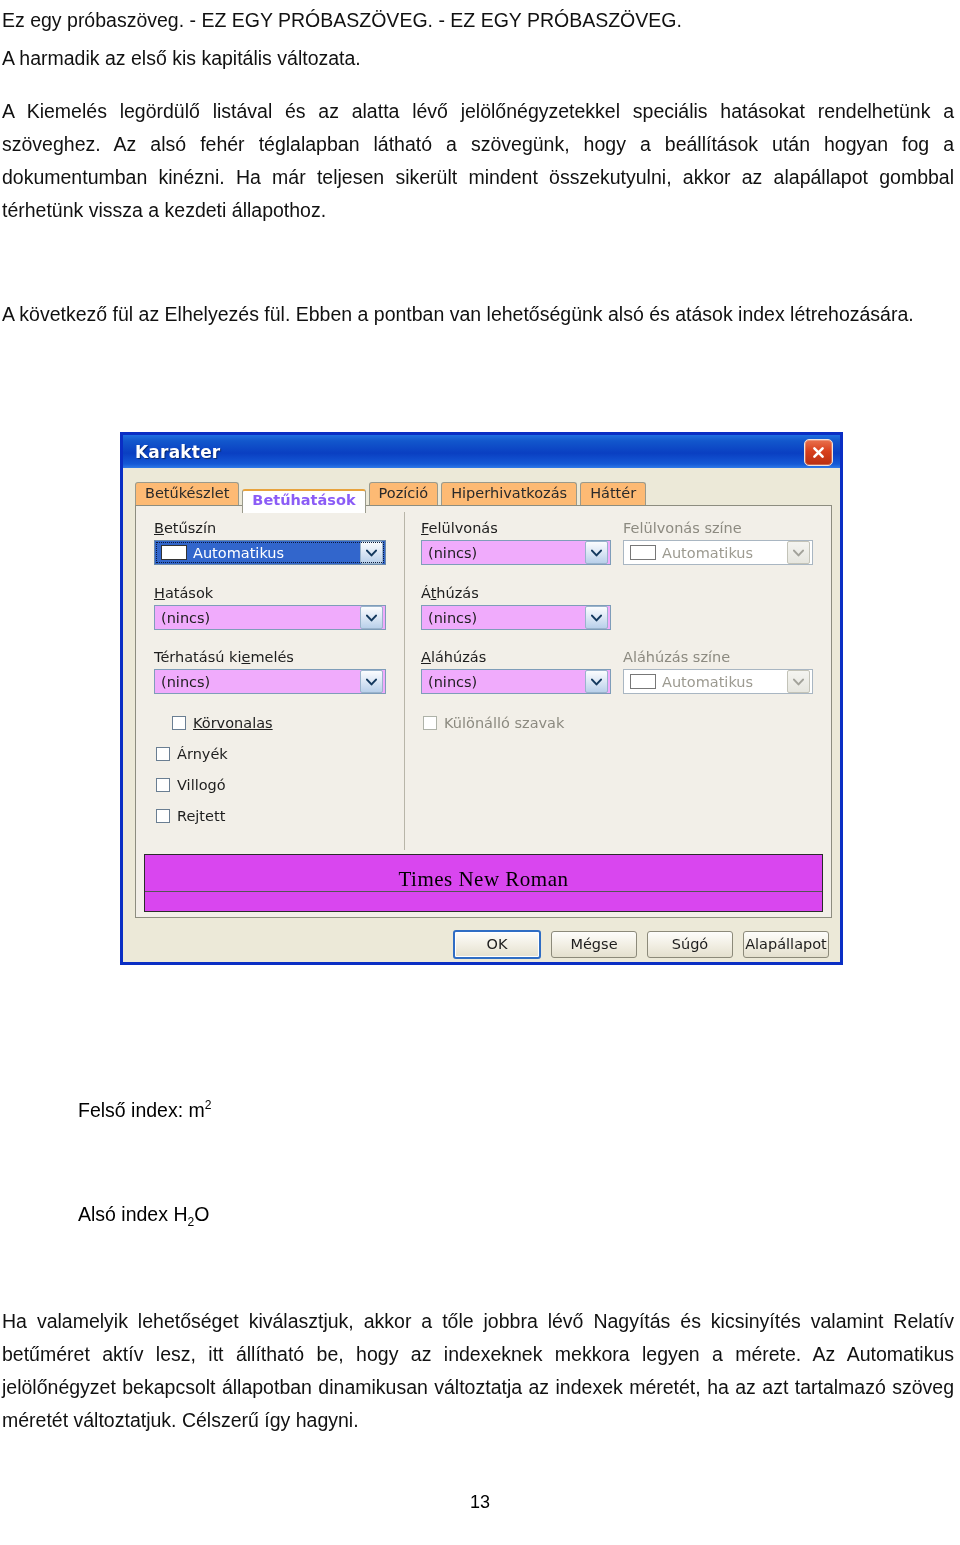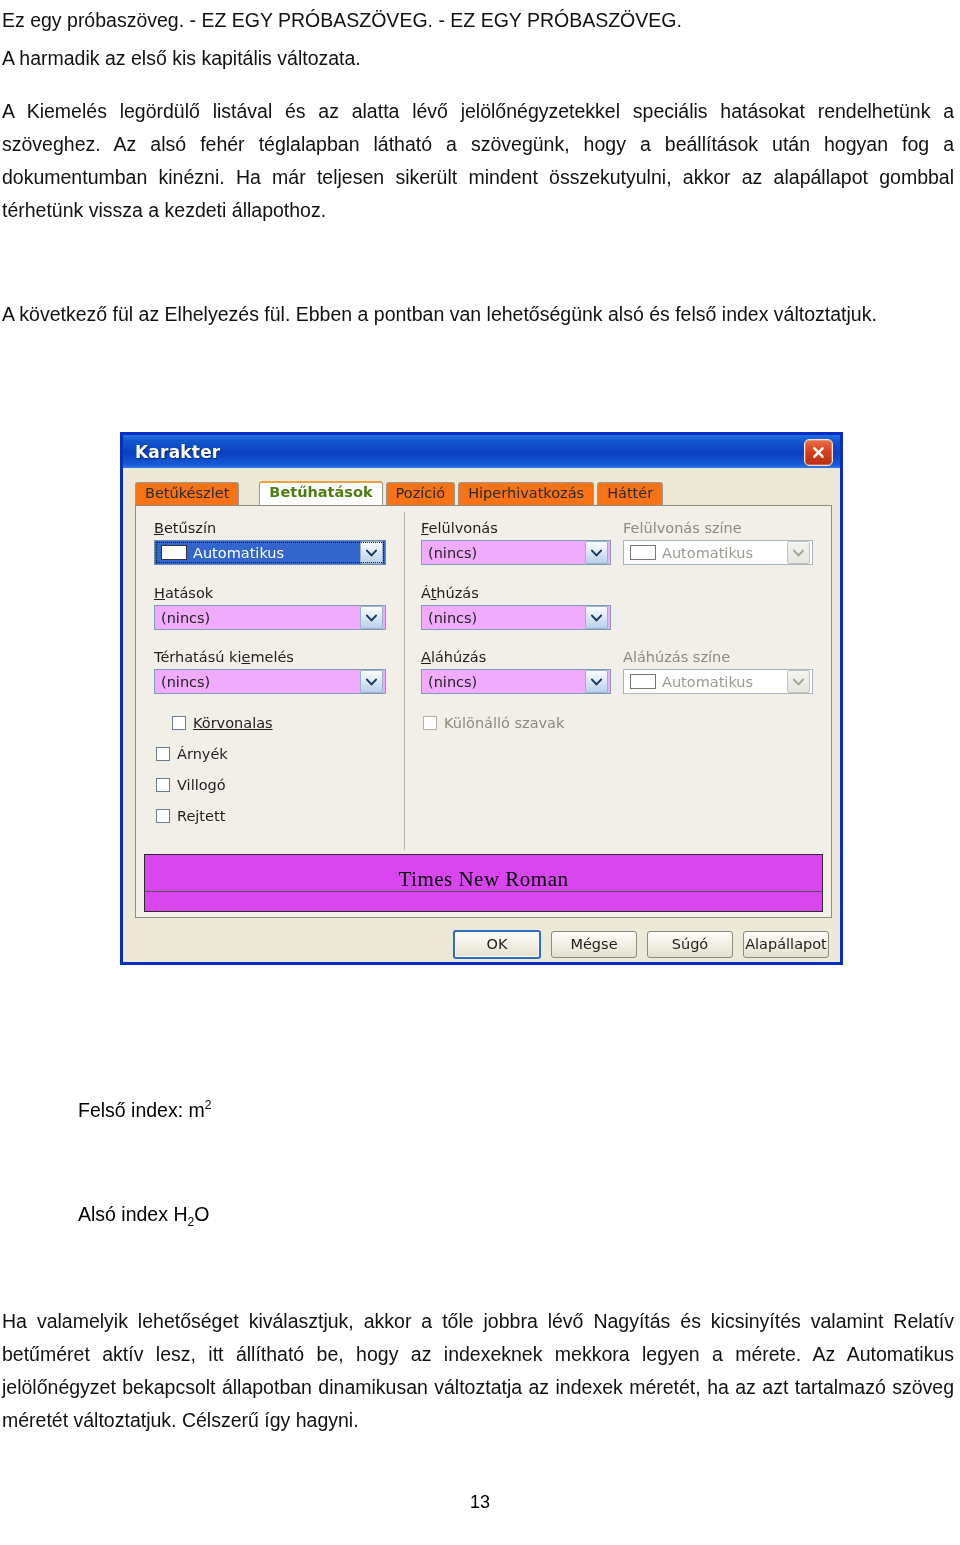--- a/index.html
+++ b/index.html
@@ -101,41 +101,40 @@
     position: absolute;
     left: 12px;
     top: 48px;
     width: 697px;
     height: 25px;
     display: flex;
     align-items: flex-end;
     gap: 3px;
   }
   .tab {
-    background: #f97316;
+    background: #fdba74;
     border: 1px solid #9a9a8c;
     border-bottom: none;
     border-radius: 3px 3px 0 0;
     padding: 3px 9px 4px 9px;
     font-size: 14.5px;
     color: #2a2a2a;
     line-height: 1.1;
     cursor: pointer;
     position: relative;
     top: 1px;
   }
   .tab.active {
     background: #ffffff;
     font-weight: bold;
     border-top: 2px solid #e8a33d;
     padding-top: 2px;
-    top: 0;
+    top: 8px;
     z-index: 3;
-    color: #4d7c0f;
-    margin-left: 17px;
+    color: #8b5cf6;
   }
 
   
   .pane {
     position: absolute;
     left: 12px;
     top: 73px;
     width: 697px;
     height: 413px;
     background: #f2efe8;
@@ -304,21 +303,21 @@
 <body>
 
 <div class="doc">
 
   <div class="para plain" id="p-intro">Ez egy próbaszöveg. - EZ EGY PRÓBASZÖVEG. - EZ EGY PRÓBASZÖVEG.</div>
 
   <div class="para plain" id="p-second">A harmadik az első kis kapitális változata.</div>
 
   <div class="para" id="p-third">A Kiemelés legördülő listával és az alatta lévő jelölőnégyzetekkel speciális hatásokat rendelhetünk a szöveghez. Az alsó fehér téglalapban látható a szövegünk, hogy a beállítások után hogyan fog a dokumentumban kinézni. Ha már teljesen sikerült mindent összekutyulni, akkor az alapállapot gombbal térhetünk vissza a kezdeti állapothoz.</div>
 
-  <div class="para" id="p-fourth">A következő fül az Elhelyezés fül. Ebben a pontban van lehetőségünk alsó és felső index változtatjuk.</div>
+  <div class="para" id="p-fourth">A következő fül az Elhelyezés fül. Ebben a pontban van lehetőségünk alsó és atások index létrehozására.</div>
 
   <div id="p-sup">
     <span>Felső index: m</span><sup>2</sup>
   </div>
 
   <div id="p-sub">
     <span>Alsó index H</span><sub>2</sub><span>O</span>
   </div>
 
   <div class="para" id="p-last">Ha valamelyik lehetőséget kiválasztjuk, akkor a tőle jobbra lévő Nagyítás és kicsinyítés valamint Relatív betűméret aktív lesz, itt állítható be, hogy az indexeknek mekkora legyen a mérete. Az Automatikus jelölőnégyzet bekapcsolt állapotban dinamikusan változtatja az indexek méretét, ha az azt tartalmazó szöveg méretét változtatjuk. Célszerű így hagyni.</div>

